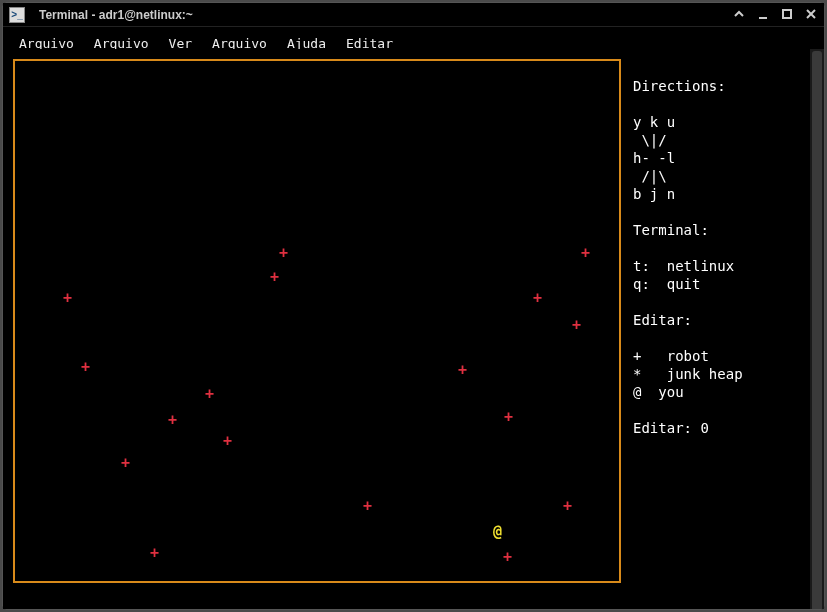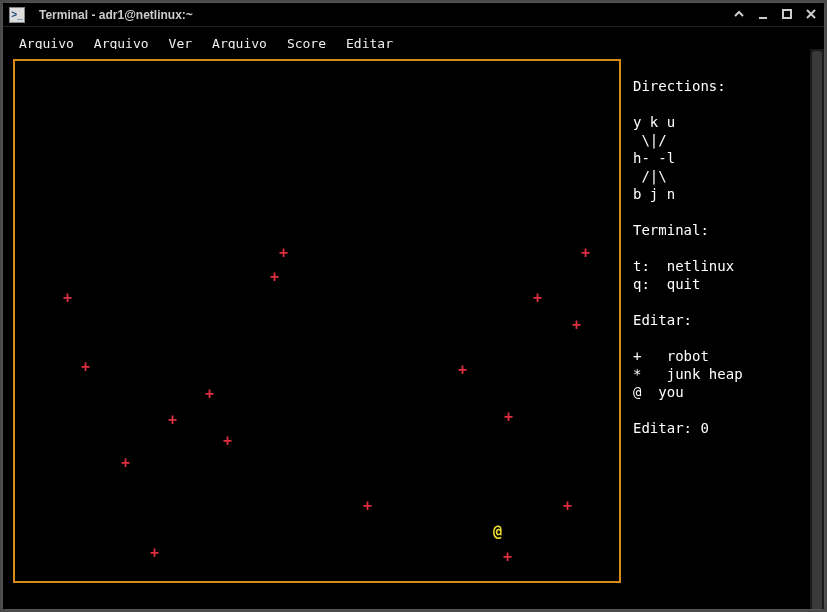--- a/index.html
+++ b/index.html
@@ -153,21 +153,21 @@
           </svg>
       </div>
     </div>
   </div>
 
   <div class="menubar">
     <div class="menu-item">Arquivo</div>
     <div class="menu-item">Arquivo</div>
     <div class="menu-item">Ver</div>
     <div class="menu-item">Arquivo</div>
-    <div class="menu-item">Score</div>
+    <div class="menu-item">Ajuda</div>
     <div class="menu-item">Editar</div>
   </div>
 
   <div class="terminal-body">
 
     <div class="playfield" style="left:10px;top:10px;width:608px;height:524px;"></div>
 
     <div id="entities">
         <span class="entity robot" style="left: 276px; top: 195px;">+</span>
         <span class="entity robot" style="left: 267px; top: 219px;">+</span>

